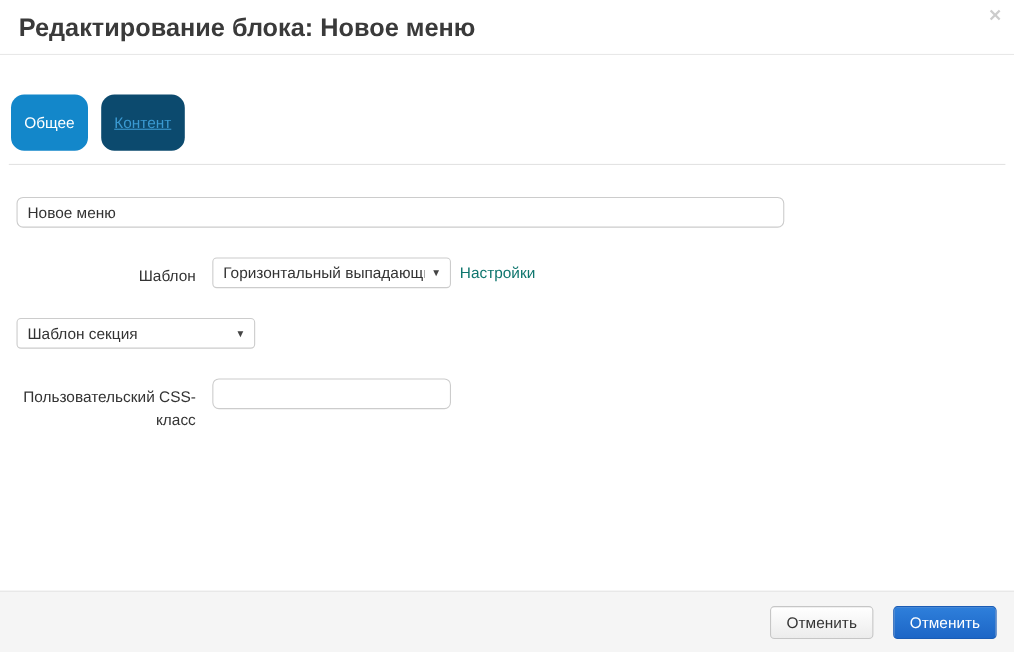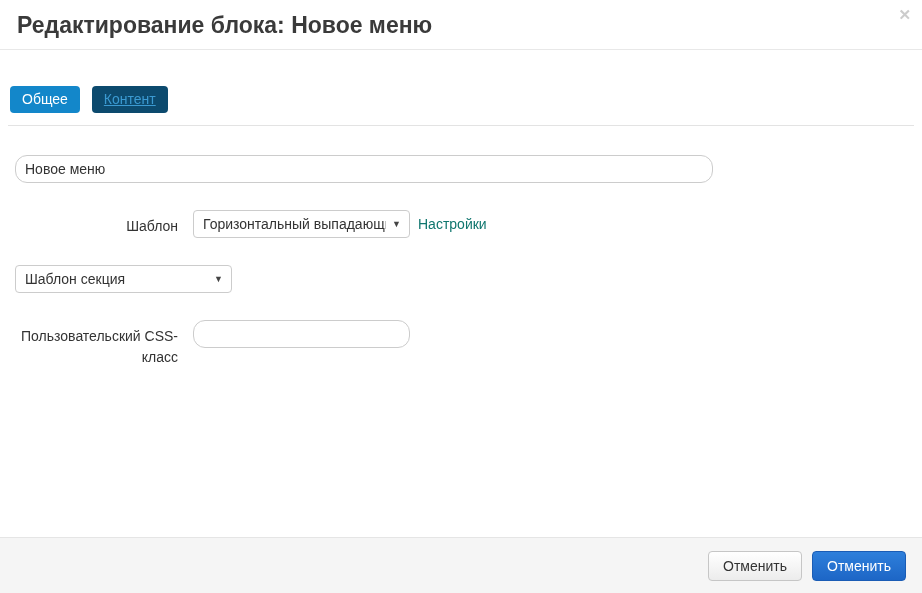--- a/index.html
+++ b/index.html
@@ -42,22 +42,22 @@
   
   .modal-body { flex: 1; overflow: hidden; }
 
   .tabbar {
     margin: 36px 10px 0 10px;
     display: flex;
     gap: 12px;
   }
   .tab {
     font-size: 14px;
-    padding: 6px 12px;
-    border-radius: 4px;
+    padding: 18px 12px;
+    border-radius: 12px;
     cursor: pointer;
     line-height: 1.1;
   }
   .tab.active {
     background: #1387ca;
     color: #ffffff;
   }
   .tab.inactive {
     background: #0c4a6e;
     color: #3b9ad2;
@@ -92,21 +92,21 @@
     top: -1px;
   }
   .form-field {
     margin-left: 15px;
     display: flex;
     align-items: flex-start;
   }
   .text-input {
     height: 28px;
     border: 1px solid #cccccc;
-    border-radius: 12px;
+    border-radius: 6px;
     padding: 8px 9px;
     font-size: 14px;
     color: #333333;
     font-family: "Liberation Sans", sans-serif;
     outline: none;
     background: #ffffff;
   }
   .text-input.wide { width: 698px; }
   .text-input.narrow { width: 217px; }
 
@@ -157,20 +157,21 @@
     gap: 10px;
   }
   .btn {
     font-size: 14px;
     font-family: "Liberation Sans", sans-serif;
     padding: 6px 14px;
     height: 30px;
     border-radius: 4px;
     cursor: pointer;
     line-height: 1.2;
+    margin-left: 8px;
   }
   .btn-cancel {
     background: linear-gradient(#ffffff, #ececec);
     border: 1px solid #c6c6c6;
     color: #333333;
   }
   .btn-save {
     background: linear-gradient(#2e7fdb, #1d66c6);
     border: 1px solid #1a5cb5;
     color: #ffffff;

